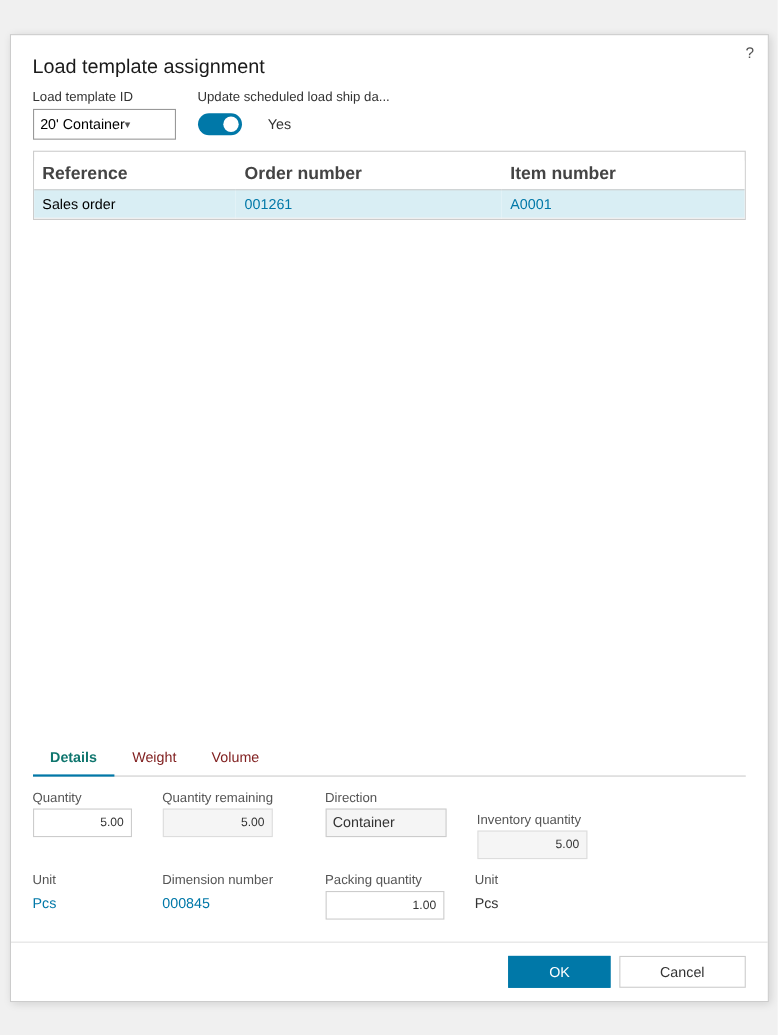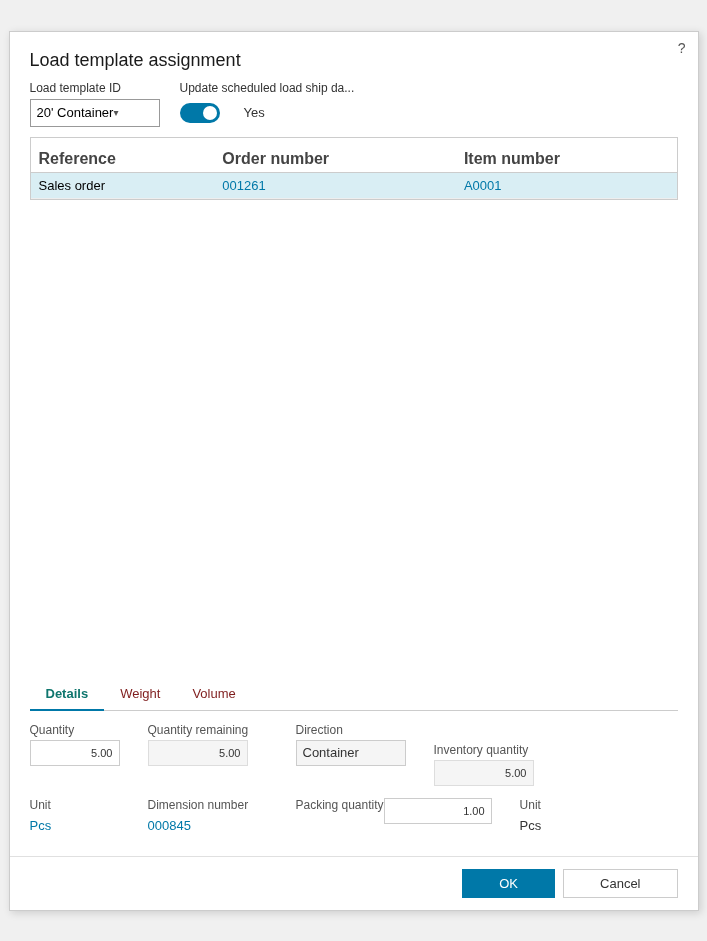--- a/index.html
+++ b/index.html
@@ -217,21 +217,21 @@
       color: #333;
     }
     .inventory-field {
       display: flex;
       flex-direction: column;
       min-width: 110px;
       margin-top: 20px;
     }
     .packing-field {
       display: flex;
-      flex-direction: row;
+      flex-direction: column;
       min-width: 90px;
     }
     
     .dialog-footer {
       display: flex;
       justify-content: flex-end;
       gap: 8px;
       padding: 12px 20px;
       border-top: 1px solid #e0e0e0;
       margin-top: auto;

